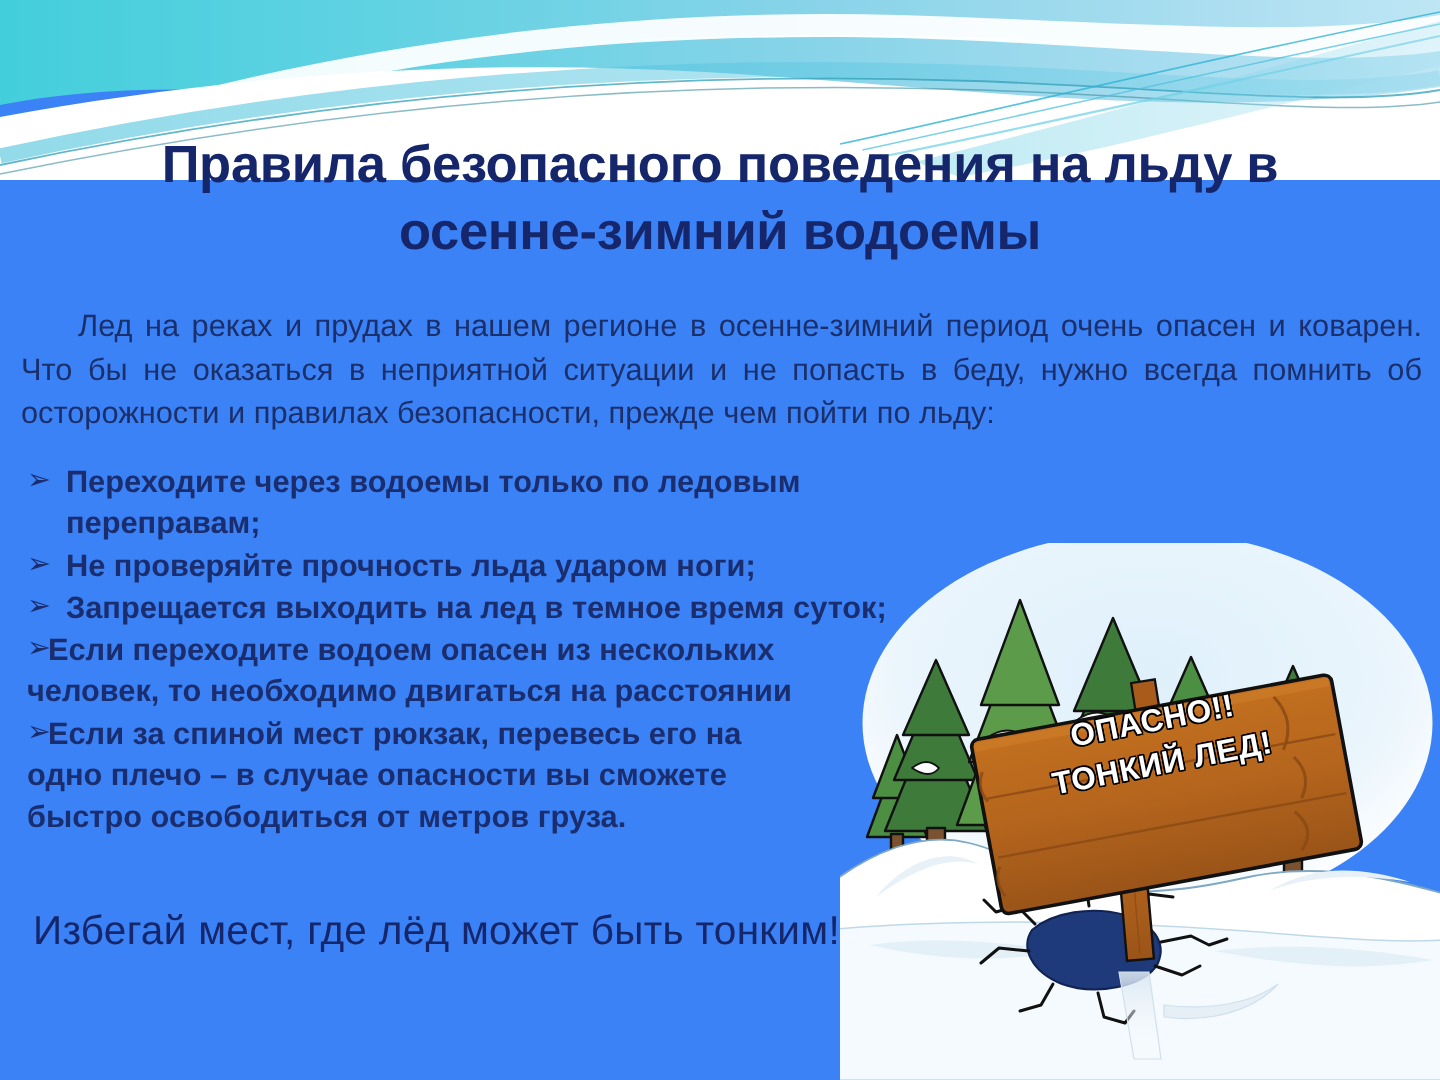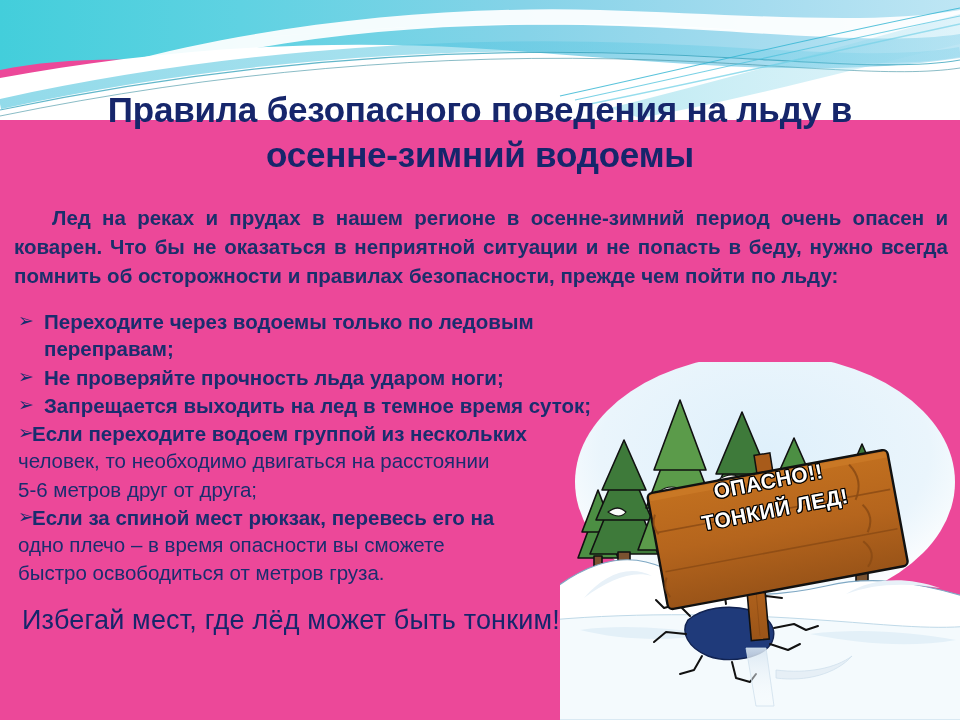--- a/index.html
+++ b/index.html
@@ -6,21 +6,21 @@
   html, body {
     margin: 0;
     padding: 0;
     background: #ffffff;
   }
   .slide {
     position: relative;
     width: 960px;
     height: 720px;
     overflow: hidden;
-    background: #ec4899;
+    background: #3b82f6;
     font-family: "Liberation Sans", "DejaVu Sans", sans-serif;
   }
 
   
   .header-band {
     position: absolute;
     left: 0; top: 0;
     width: 960px;
     height: 120px;
     overflow: hidden;
@@ -46,21 +46,21 @@
   .intro {
     position: absolute;
     left: 14px;
     top: 182px;
     width: 934px;
     font-size: 20.5px;
     line-height: 1.42;
     color: #1B2F6B;
     text-align: justify;
     text-indent: 38px;
-    font-weight: bold;
+    font-weight: normal;
   }
 
   
   .bullets {
     position: absolute;
     left: 18px;
     top: 308px;
     width: 640px;
   }
   .bullet-row {
@@ -78,21 +78,21 @@
     width: 26px;
     font-size: 19px;
     color: #1A2D6E;
     line-height: 1.33;
     text-align: left;
   }
   .bmark.narrow { width: 14px; }
   .btext { flex: 1 1 auto; }
   .cont-row {
     font-size: 20.5px;
-    font-weight: normal;
+    font-weight: bold;
     color: #1A2D6E;
     line-height: 1.33;
     margin-bottom: 1px;
   }
 
   
   .closing {
     position: absolute;
     left: 22px;
     top: 605px;
@@ -214,30 +214,29 @@
       <span class="btext">Не проверяйте прочность льда ударом ноги;</span>
     </div>
 
     <div class="bullet-row">
       <span class="bmark">➢</span>
       <span class="btext">Запрещается выходить на лед в темное время суток;</span>
     </div>
 
     <div class="bullet-row tight">
       <span class="bmark narrow">➢</span>
-      <span class="btext">Если переходите водоем группой из нескольких</span>
+      <span class="btext">Если переходите водоем опасен из нескольких</span>
     </div>
     <div class="cont-row">человек, то необходимо двигаться на расстоянии</div>
-    <div class="cont-row">5-6 метров друг от друга;</div>
 
     <div class="bullet-row tight">
       <span class="bmark narrow">➢</span>
       <span class="btext">Если за спиной мест рюкзак, перевесь его на</span>
     </div>
-    <div class="cont-row">одно плечо – в время опасности вы сможете</div>
+    <div class="cont-row">одно плечо – в случае опасности вы сможете</div>
     <div class="cont-row">быстро освободиться от метров груза.</div>
 
   </div>
 
   <div class="closing">Избегай мест, где лёд может быть тонким!</div>
 
   <div class="illustration">
     <svg width="400" height="358" viewBox="0 0 400 358" xmlns="http://www.w3.org/2000/svg">
       <defs>
         <radialGradient id="skyGlow" cx="50%" cy="38%" r="62%">

